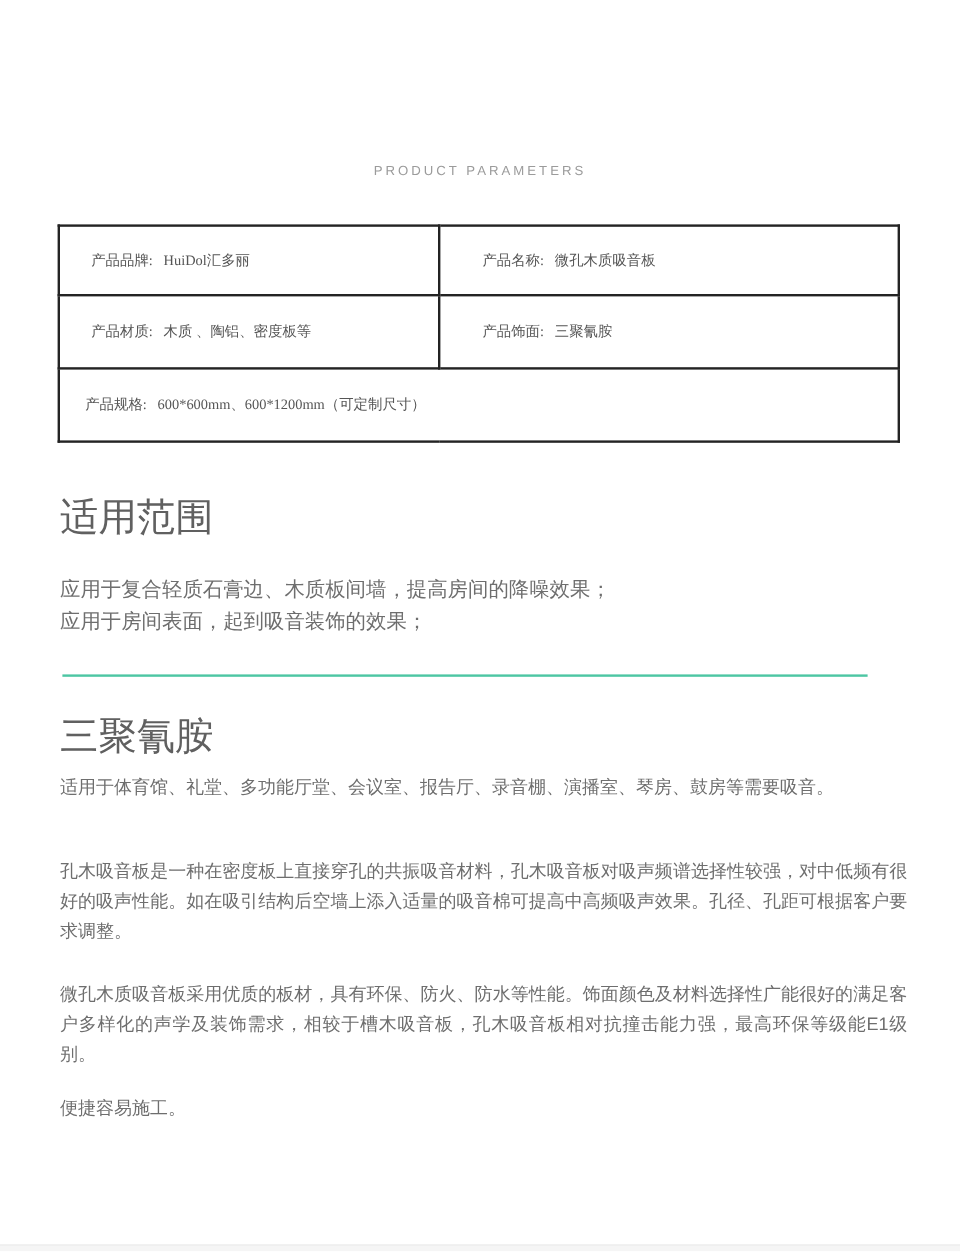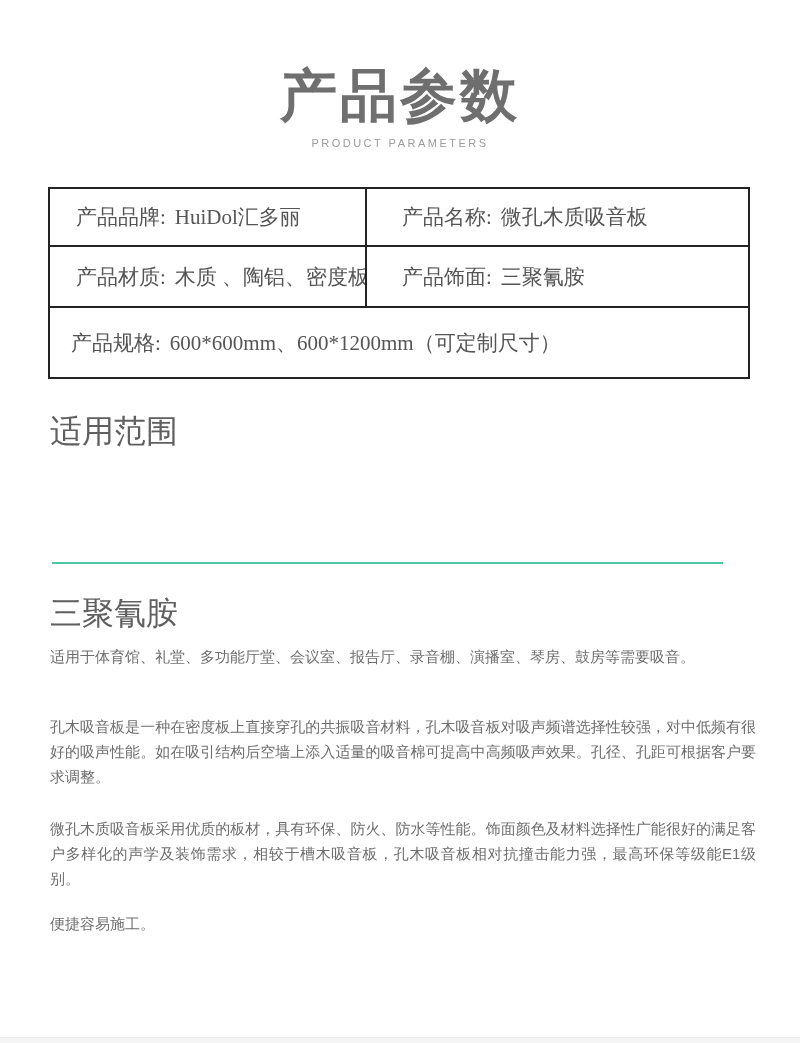--- a/index.html
+++ b/index.html
@@ -41,29 +41,29 @@
   .spec-table {
     position: absolute;
     top: 187px; left: 48px;
     width: 702px;
     border-collapse: collapse;
     table-layout: fixed;
   }
   .spec-table td {
     border: 2px solid #232323;
     font-family: "Liberation Serif", "DejaVu Serif", serif;
-    font-size: 21px;
+    font-size: 12px;
     color: #555555;
     vertical-align: middle;
     white-space: nowrap;
     overflow: hidden;
   }
   .spec-table tr:nth-child(1) td { height: 58px; }
   .spec-table tr:nth-child(2) td { height: 61px; }
-  .spec-table tr:nth-child(3) td { height: 71px; }
+  .spec-table tr:nth-child(3) td { height: 61px; }
   .spec-table .col-left  { width: 317px; padding-left: 26px; }
   .spec-table .col-right { padding-left: 35px; }
   .spec-table .col-full  { padding-left: 21px; }
   .cell-label { margin-right: 9px; }
 
   
   .section-heading {
     position: absolute;
     left: 50px;
     font-size: 32px;
@@ -111,21 +111,20 @@
     height: 6px;
     background: #f5f5f5;
     border-top: 1px solid #ececec;
   }
 </style>
 </head>
 <body>
 
 <div class="page">
 
-  <h1 class="main-title">产品参数</h1>
 
   <div class="sub-title">PRODUCT PARAMETERS</div>
 
   <table class="spec-table">
     <tbody>
       <tr>
         <td class="col-left">
           <span class="cell-label">产品品牌:</span><span>HuiDol汇多丽</span>
         </td>
         <td class="col-right">
@@ -143,20 +142,24 @@
       <tr>
         <td class="col-full" colspan="2">
           <span class="cell-label">产品规格:</span><span>600*600mm、600*1200mm（可定制尺寸）</span>
         </td>
       </tr>
     </tbody>
   </table>
 
   <h2 class="section-heading heading-scope">适用范围</h2>
 
+  <div class="scope-lines">
+    <div>应用于复合轻质石膏边、木质板间墙，提高房间的降噪效果；</div>
+    <div>应用于房间表面，起到吸音装饰的效果；</div>
+  </div>
 
   <div class="divider" style="background: rgb(76, 198, 163);"></div>
 
   <h2 class="section-heading heading-features">三聚氰胺</h2>
 
   <p class="feature-para fp-0">适用于体育馆、礼堂、多功能厅堂、会议室、报告厅、录音棚、演播室、琴房、鼓房等需要吸音。</p>
   <p class="feature-para fp-1">孔木吸音板是一种在密度板上直接穿孔的共振吸音材料，孔木吸音板对吸声频谱选择性较强，对中低频有很好的吸声性能。如在吸引结构后空墙上添入适量的吸音棉可提高中高频吸声效果。孔径、孔距可根据客户要求调整。</p>
   <p class="feature-para fp-2">微孔木质吸音板采用优质的板材，具有环保、防火、防水等性能。饰面颜色及材料选择性广能很好的满足客户多样化的声学及装饰需求，相较于槽木吸音板，孔木吸音板相对抗撞击能力强，最高环保等级能E1级别。</p>
   <p class="feature-para fp-3">便捷容易施工。</p>
 

